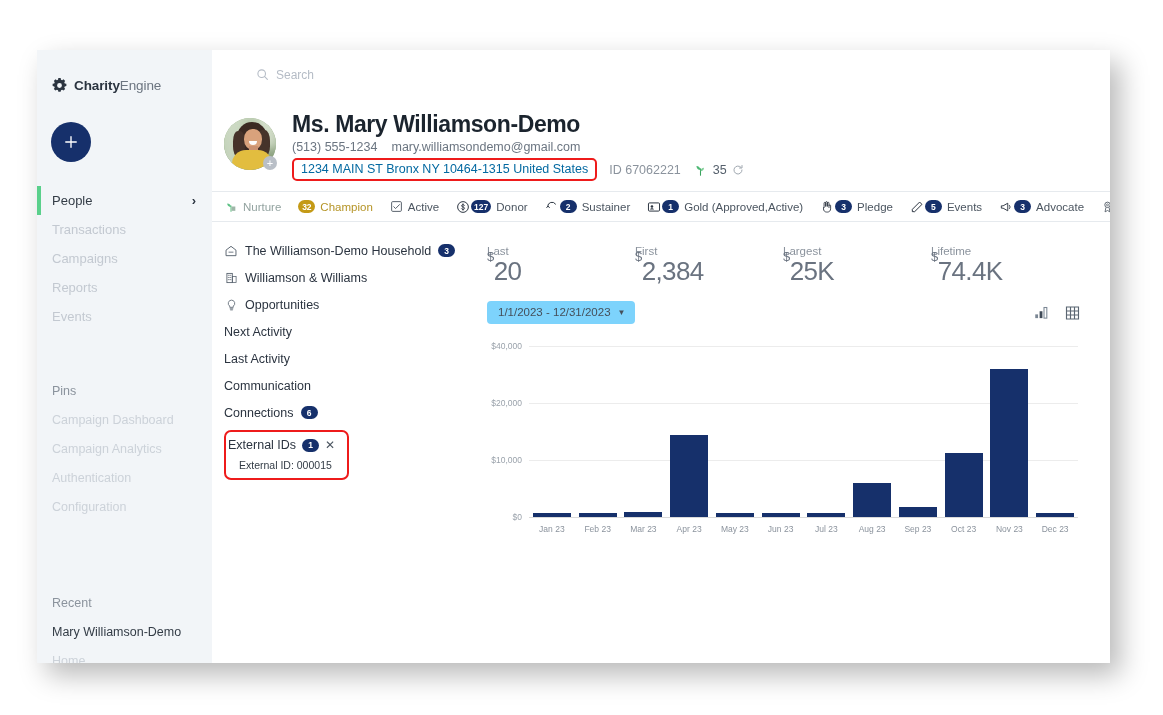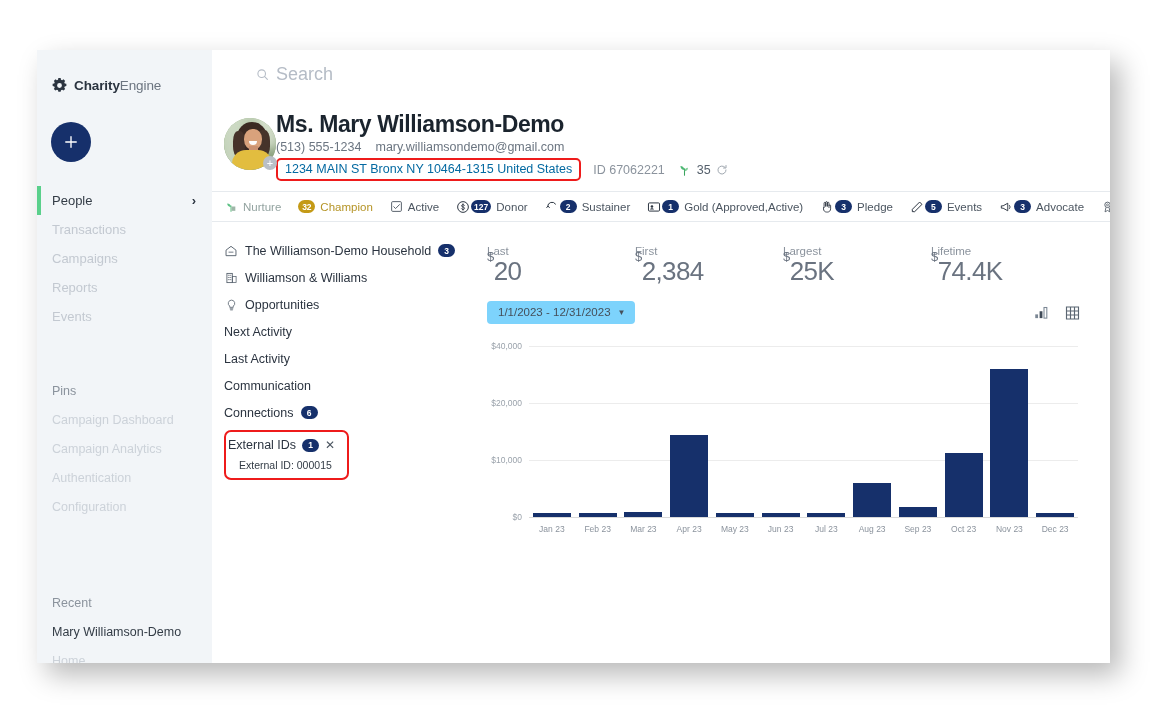--- a/index.html
+++ b/index.html
@@ -139,21 +139,21 @@
     display: flex;
     align-items: center;
     padding-left: 44px;
   }
   .search-box {
     display: flex;
     align-items: center;
     gap: 7px;
     cursor: text;
   }
-  .search-box .lbl { font-size: 18px; color: #b5bcc6; }
+  .search-box .lbl { font-size: 12px; color: #b5bcc6; }
 
   
   .profile {
     display: flex;
     align-items: flex-start;
     padding: 9px 0 0 12px;
     position: relative;
   }
 
   .avatar-wrap { position: relative; width: 52px; height: 52px; margin-top: 10px; flex: 0 0 52px; }
@@ -173,21 +173,21 @@
   .av-neck  { position:absolute; left:25px; top:28px; width:9px; height:9px; background:#cb9271; }
   .av-smile { position:absolute; left:25px; top:23px; width:8px; height:4px; border-radius:0 0 8px 8px; background:#fdfdfd; }
   .avatar-plus {
     position: absolute; right: -1px; bottom: 0px;
     width: 14px; height: 14px; border-radius: 50%;
     background: #b9bfc7; color: #fff;
     display: flex; align-items: center; justify-content: center;
     font-size: 11px; line-height: 1; cursor: pointer;
   }
 
-  .profile-info { padding-top: 4px; }
+  .profile-info { margin-left: 16px; padding-top: 4px; }
   .profile-name {
     font-size: 23px;
     font-weight: 700;
     color: #1b242e;
     letter-spacing: -0.4px;
     line-height: 1.1;
   }
   .profile-contact {
     margin-top: 3px;
     display: flex;

